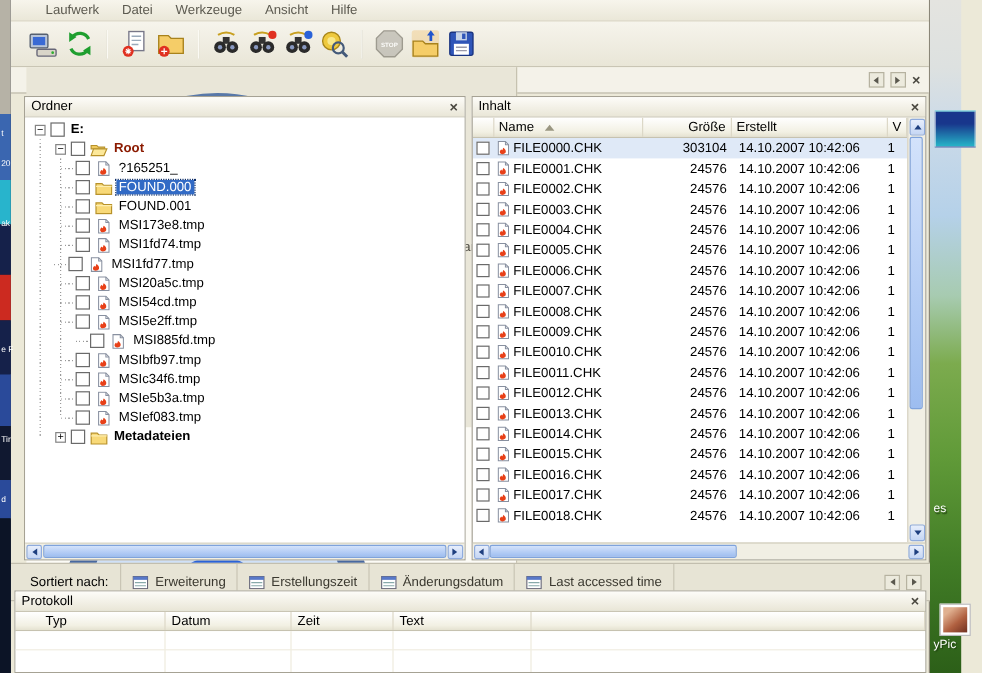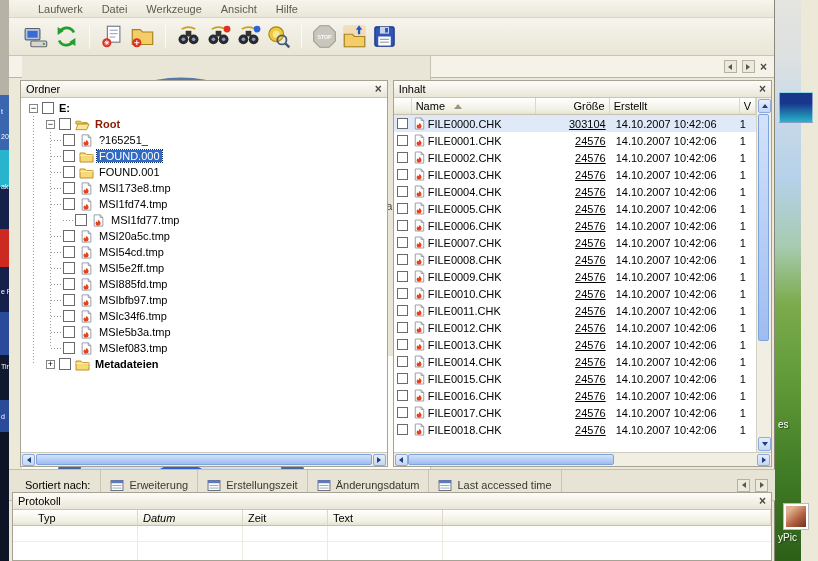--- a/index.html
+++ b/index.html
@@ -84,21 +84,21 @@
   .th-v { flex:1; }
   .tri-asc { width:0;height:0;border-left:4px solid transparent;border-right:4px solid transparent;border-bottom:5px solid #9a9681; margin-left:9px; }
   .tbody { flex:1; background:#fff; overflow:hidden; }
   .t-row { height:17px; display:flex; align-items:center; white-space:nowrap; }
   .t-row.hl { background:#dfe9f7; }
   .td-check { flex:0 0 18px; display:flex; justify-content:center; }
   .td-check .checkbox { width:11px; height:11px; flex:0 0 11px; margin:0; }
   .td-icon { flex:0 0 16px; display:flex; justify-content:center; }
   .t-row .svg-icon { width:11px; height:13px; margin:0; }
   .td-name { flex:0 0 108px; overflow:hidden; }
-  .td-size { flex:0 0 74px; text-align:right; padding-right:4px;text-decoration:underline; }
+  .td-size { flex:0 0 74px; text-align:right; padding-right:4px; }
   .td-created { flex:0 0 130px; padding-left:6px; }
   .td-v { flex:1; overflow:hidden; }
 
   
   .sortbar { position:absolute; top:469px; left:0; width:766px; height:32px; background:#e7e4d5;
              border-top:1px solid #c2beae; border-bottom:1px solid #c2beae; display:flex; align-items:center; padding-left:16px; }
   .sortbar-label { margin-right:10px; }
   #sorttabs { display:flex; align-self:stretch; }
   .sort-tab { display:flex; align-items:center; padding:0 9px; border-right:1px solid #c9c5b5; color:#3a382f; }
   .sort-tab:first-child { border-left:1px solid #c9c5b5; }
@@ -396,69 +396,69 @@
               <span class="checkbox"></span>
               <span class="svg-icon">
                 <svg viewBox="0 0 13 15">
                   <path d="M1.5 1h7l3 3v10h-10z" fill="#fff" stroke="#8890a0"></path>
                   <path d="M8.5 1v3h3" fill="none" stroke="#8890a0"></path>
                   <path d="M4 13c-1.8-1.5-.8-3.5.5-4.5.2 1 .8 1.2 1.2.6.3-.5.1-1.3.8-2.1 1.5 1 2.8 2.8 2.3 4.5-.4 1.4-3.2 2.6-4.8 1.5z" fill="#e84018"></path>
                 </svg>
               </span>
               <span class="tree-label">MSI1fd74.tmp</span>
             </div>
+            <div class="tree-row lv2" style="padding-left: 24px;">
+              <span class="exp-space"></span>
+              <span class="checkbox"></span>
+              <span class="svg-icon">
+                <svg viewBox="0 0 13 15">
+                  <path d="M1.5 1h7l3 3v10h-10z" fill="#fff" stroke="#8890a0"></path>
+                  <path d="M8.5 1v3h3" fill="none" stroke="#8890a0"></path>
+                  <path d="M4 13c-1.8-1.5-.8-3.5.5-4.5.2 1 .8 1.2 1.2.6.3-.5.1-1.3.8-2.1 1.5 1 2.8 2.8 2.3 4.5-.4 1.4-3.2 2.6-4.8 1.5z" fill="#e84018"></path>
+                </svg>
+              </span>
+              <span class="tree-label">MSI1fd77.tmp</span>
+            </div>
+            <div class="tree-row lv2" style="padding-left: 30px;">
+              <span class="exp-space"></span>
+              <span class="checkbox"></span>
+              <span class="svg-icon">
+                <svg viewBox="0 0 13 15">
+                  <path d="M1.5 1h7l3 3v10h-10z" fill="#fff" stroke="#8890a0"></path>
+                  <path d="M8.5 1v3h3" fill="none" stroke="#8890a0"></path>
+                  <path d="M4 13c-1.8-1.5-.8-3.5.5-4.5.2 1 .8 1.2 1.2.6.3-.5.1-1.3.8-2.1 1.5 1 2.8 2.8 2.3 4.5-.4 1.4-3.2 2.6-4.8 1.5z" fill="#e84018"></path>
+                </svg>
+              </span>
+              <span class="tree-label">MSI20a5c.tmp</span>
+            </div>
+            <div class="tree-row lv2" style="padding-left: 30px;">
+              <span class="exp-space"></span>
+              <span class="checkbox"></span>
+              <span class="svg-icon">
+                <svg viewBox="0 0 13 15">
+                  <path d="M1.5 1h7l3 3v10h-10z" fill="#fff" stroke="#8890a0"></path>
+                  <path d="M8.5 1v3h3" fill="none" stroke="#8890a0"></path>
+                  <path d="M4 13c-1.8-1.5-.8-3.5.5-4.5.2 1 .8 1.2 1.2.6.3-.5.1-1.3.8-2.1 1.5 1 2.8 2.8 2.3 4.5-.4 1.4-3.2 2.6-4.8 1.5z" fill="#e84018"></path>
+                </svg>
+              </span>
+              <span class="tree-label">MSI54cd.tmp</span>
+            </div>
+            <div class="tree-row lv2" style="padding-left: 30px;">
+              <span class="exp-space"></span>
+              <span class="checkbox"></span>
+              <span class="svg-icon">
+                <svg viewBox="0 0 13 15">
+                  <path d="M1.5 1h7l3 3v10h-10z" fill="#fff" stroke="#8890a0"></path>
+                  <path d="M8.5 1v3h3" fill="none" stroke="#8890a0"></path>
+                  <path d="M4 13c-1.8-1.5-.8-3.5.5-4.5.2 1 .8 1.2 1.2.6.3-.5.1-1.3.8-2.1 1.5 1 2.8 2.8 2.3 4.5-.4 1.4-3.2 2.6-4.8 1.5z" fill="#e84018"></path>
+                </svg>
+              </span>
+              <span class="tree-label">MSI5e2ff.tmp</span>
+            </div>
             <div class="tree-row lv2" style="padding-left: 42px;">
-              <span class="exp-space"></span>
-              <span class="checkbox"></span>
-              <span class="svg-icon">
-                <svg viewBox="0 0 13 15">
-                  <path d="M1.5 1h7l3 3v10h-10z" fill="#fff" stroke="#8890a0"></path>
-                  <path d="M8.5 1v3h3" fill="none" stroke="#8890a0"></path>
-                  <path d="M4 13c-1.8-1.5-.8-3.5.5-4.5.2 1 .8 1.2 1.2.6.3-.5.1-1.3.8-2.1 1.5 1 2.8 2.8 2.3 4.5-.4 1.4-3.2 2.6-4.8 1.5z" fill="#e84018"></path>
-                </svg>
-              </span>
-              <span class="tree-label">MSI1fd77.tmp</span>
-            </div>
-            <div class="tree-row lv2" style="padding-left: 30px;">
-              <span class="exp-space"></span>
-              <span class="checkbox"></span>
-              <span class="svg-icon">
-                <svg viewBox="0 0 13 15">
-                  <path d="M1.5 1h7l3 3v10h-10z" fill="#fff" stroke="#8890a0"></path>
-                  <path d="M8.5 1v3h3" fill="none" stroke="#8890a0"></path>
-                  <path d="M4 13c-1.8-1.5-.8-3.5.5-4.5.2 1 .8 1.2 1.2.6.3-.5.1-1.3.8-2.1 1.5 1 2.8 2.8 2.3 4.5-.4 1.4-3.2 2.6-4.8 1.5z" fill="#e84018"></path>
-                </svg>
-              </span>
-              <span class="tree-label">MSI20a5c.tmp</span>
-            </div>
-            <div class="tree-row lv2" style="padding-left: 30px;">
-              <span class="exp-space"></span>
-              <span class="checkbox"></span>
-              <span class="svg-icon">
-                <svg viewBox="0 0 13 15">
-                  <path d="M1.5 1h7l3 3v10h-10z" fill="#fff" stroke="#8890a0"></path>
-                  <path d="M8.5 1v3h3" fill="none" stroke="#8890a0"></path>
-                  <path d="M4 13c-1.8-1.5-.8-3.5.5-4.5.2 1 .8 1.2 1.2.6.3-.5.1-1.3.8-2.1 1.5 1 2.8 2.8 2.3 4.5-.4 1.4-3.2 2.6-4.8 1.5z" fill="#e84018"></path>
-                </svg>
-              </span>
-              <span class="tree-label">MSI54cd.tmp</span>
-            </div>
-            <div class="tree-row lv2" style="padding-left: 30px;">
-              <span class="exp-space"></span>
-              <span class="checkbox"></span>
-              <span class="svg-icon">
-                <svg viewBox="0 0 13 15">
-                  <path d="M1.5 1h7l3 3v10h-10z" fill="#fff" stroke="#8890a0"></path>
-                  <path d="M8.5 1v3h3" fill="none" stroke="#8890a0"></path>
-                  <path d="M4 13c-1.8-1.5-.8-3.5.5-4.5.2 1 .8 1.2 1.2.6.3-.5.1-1.3.8-2.1 1.5 1 2.8 2.8 2.3 4.5-.4 1.4-3.2 2.6-4.8 1.5z" fill="#e84018"></path>
-                </svg>
-              </span>
-              <span class="tree-label">MSI5e2ff.tmp</span>
-            </div>
-            <div class="tree-row lv2" style="padding-left: 30px;">
               <span class="exp-space"></span>
               <span class="checkbox"></span>
               <span class="svg-icon">
                 <svg viewBox="0 0 13 15">
                   <path d="M1.5 1h7l3 3v10h-10z" fill="#fff" stroke="#8890a0"></path>
                   <path d="M8.5 1v3h3" fill="none" stroke="#8890a0"></path>
                   <path d="M4 13c-1.8-1.5-.8-3.5.5-4.5.2 1 .8 1.2 1.2.6.3-.5.1-1.3.8-2.1 1.5 1 2.8 2.8 2.3 4.5-.4 1.4-3.2 2.6-4.8 1.5z" fill="#e84018"></path>
                 </svg>
               </span>
               <span class="tree-label">MSI885fd.tmp</span>
@@ -984,21 +984,21 @@
       </div>
     </div>
 
     <div class="protocol">
       <div class="panel-header">
         <span>Protokoll</span>
         <span class="close-btn" style="margin-left:auto"></span>
       </div>
       <div class="proto-head" id="protohead">
           <span class="ph-cell" style="width: 105px;">Typ</span>
-          <span class="ph-cell" style="width: 105px; font-style: italic;">Datum</span>
+          <span class="ph-cell" style="width: 105px;">Datum</span>
           <span class="ph-cell" style="width: 85px;">Zeit</span>
           <span class="ph-cell" style="width: 115px;">Text</span>
           <span class="ph-cell" style="flex: 1 1 0%;"></span>
         </div>
       <div class="proto-body" id="protobody">
           <span class="pb-cell" style="width: 105px;"></span>
           <span class="pb-cell" style="width: 105px;"></span>
           <span class="pb-cell" style="width: 85px;"></span>
           <span class="pb-cell" style="width: 115px;"></span>
         </div>

